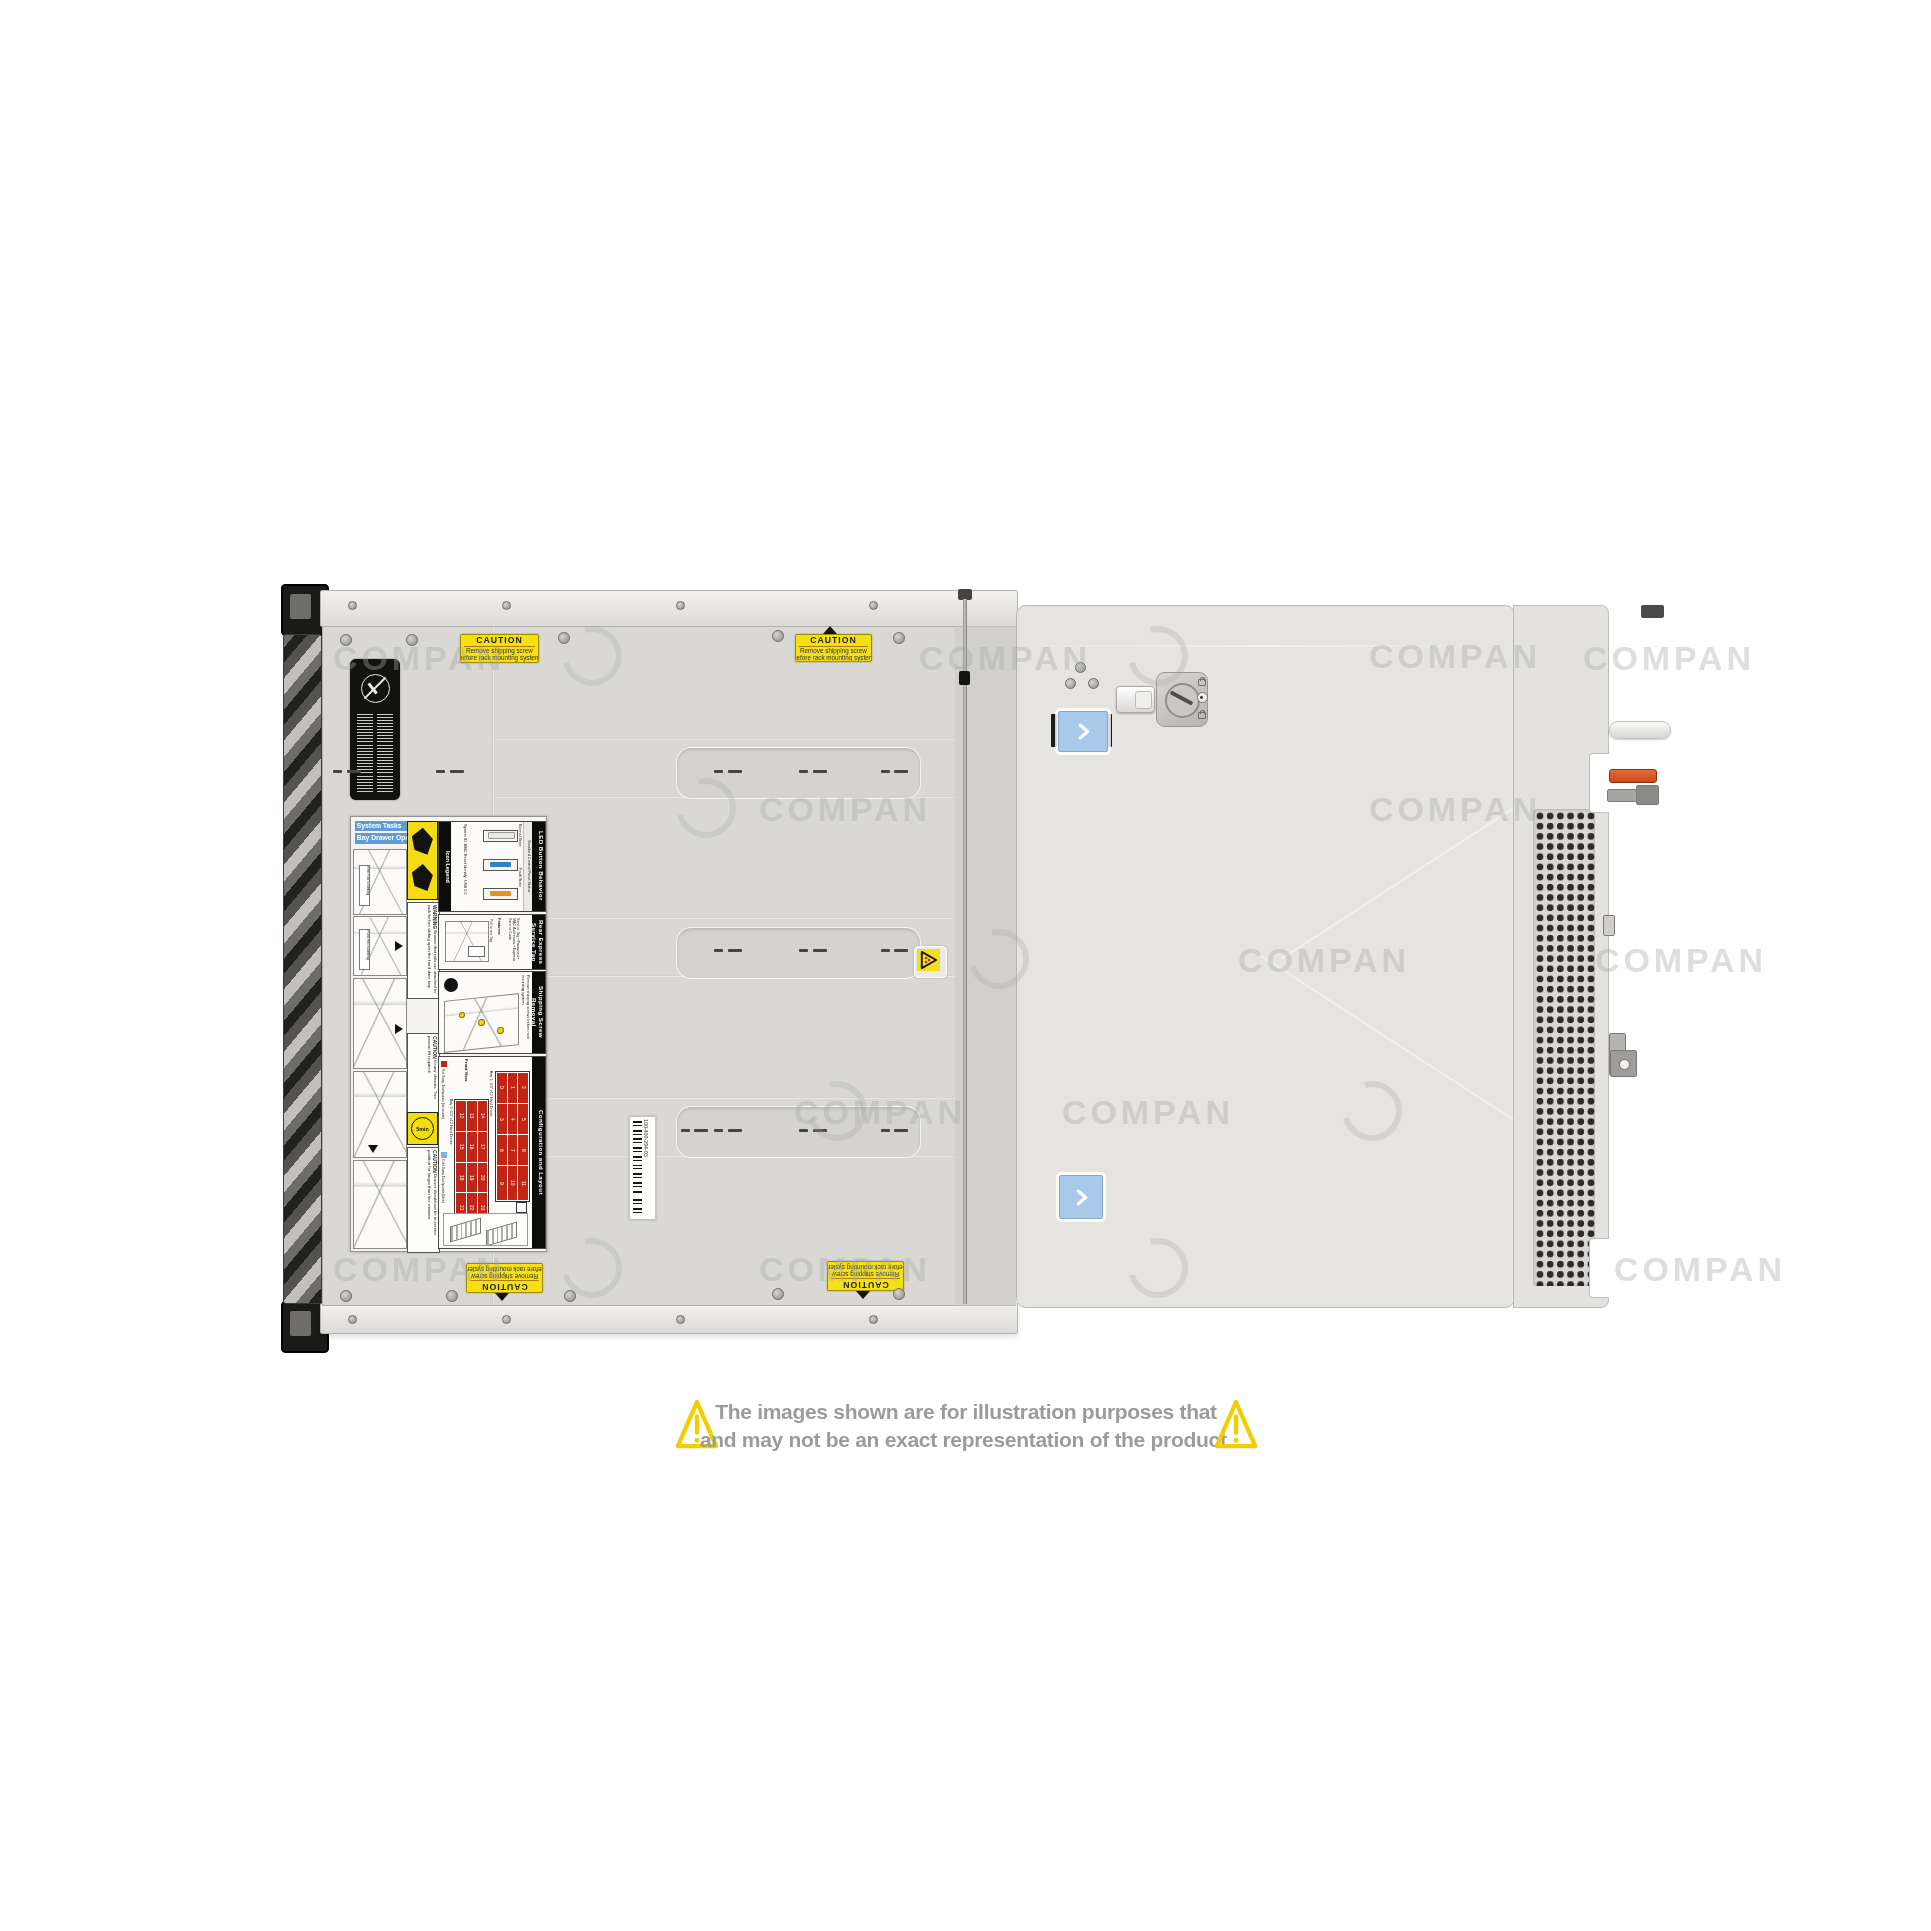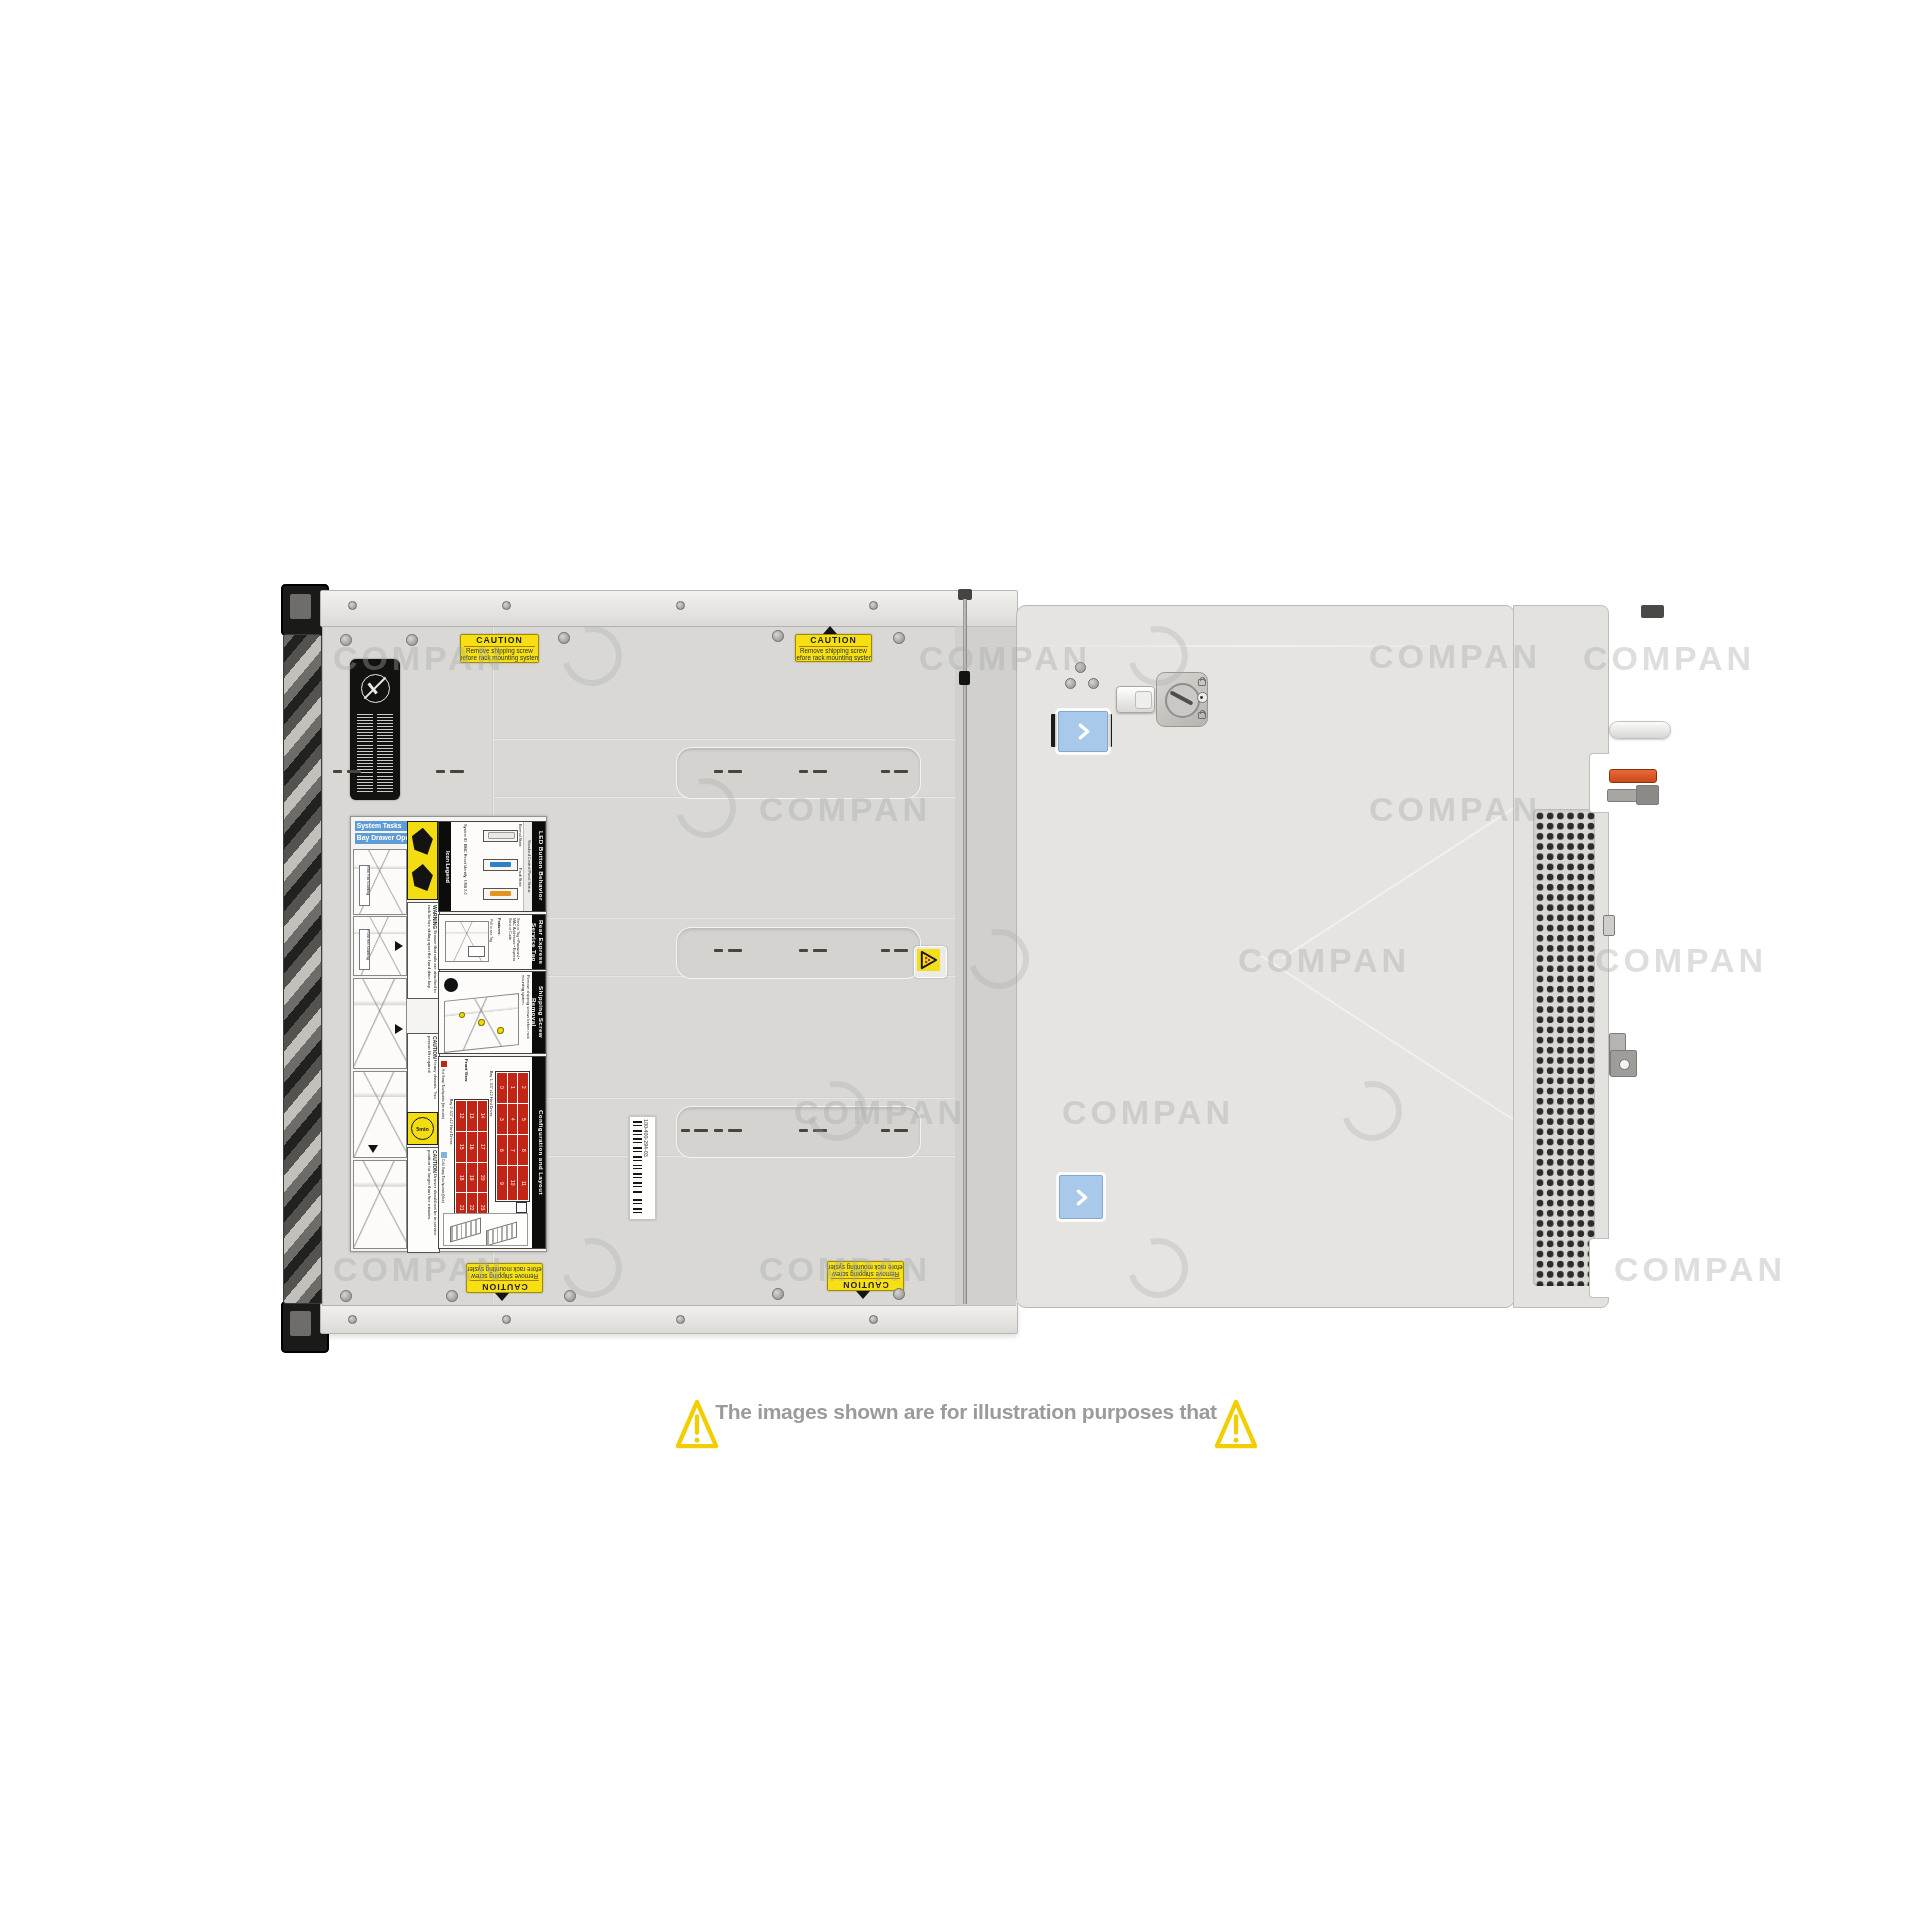--- a/index.html
+++ b/index.html
@@ -368,20 +368,21 @@
 
   <div class="abs" style="left:674px;top:1397px;width:46px;height:56px;">
     <svg width="46" height="56" viewBox="0 0 48 58">
         <path d="M24 5 L44 51 H4 Z" fill="none" stroke="#f2ce00" stroke-width="4.5" stroke-linejoin="round"></path>
         <line x1="24" y1="20" x2="24" y2="37" stroke="#f2ce00" stroke-width="4.5" stroke-linecap="round"></line>
         <circle cx="24" cy="45" r="2.6" fill="#f2ce00"></circle>
       </svg>
   </div>
   <div class="abs disc-text" style="left:599px;top:1398px;">
     <div>The images shown are for illustration purposes that</div>
+    <div>and may not be an exact representation of the product.</div>
   </div>
   <div class="abs" style="left:1213px;top:1397px;width:46px;height:56px;">
     <svg width="46" height="56" viewBox="0 0 48 58">
         <path d="M24 5 L44 51 H4 Z" fill="none" stroke="#f2ce00" stroke-width="4.5" stroke-linejoin="round"></path>
         <line x1="24" y1="20" x2="24" y2="37" stroke="#f2ce00" stroke-width="4.5" stroke-linecap="round"></line>
         <circle cx="24" cy="45" r="2.6" fill="#f2ce00"></circle>
       </svg>
   </div>
 
 <div class="abs screw" style="left: 340px; top: 634px;"></div>

